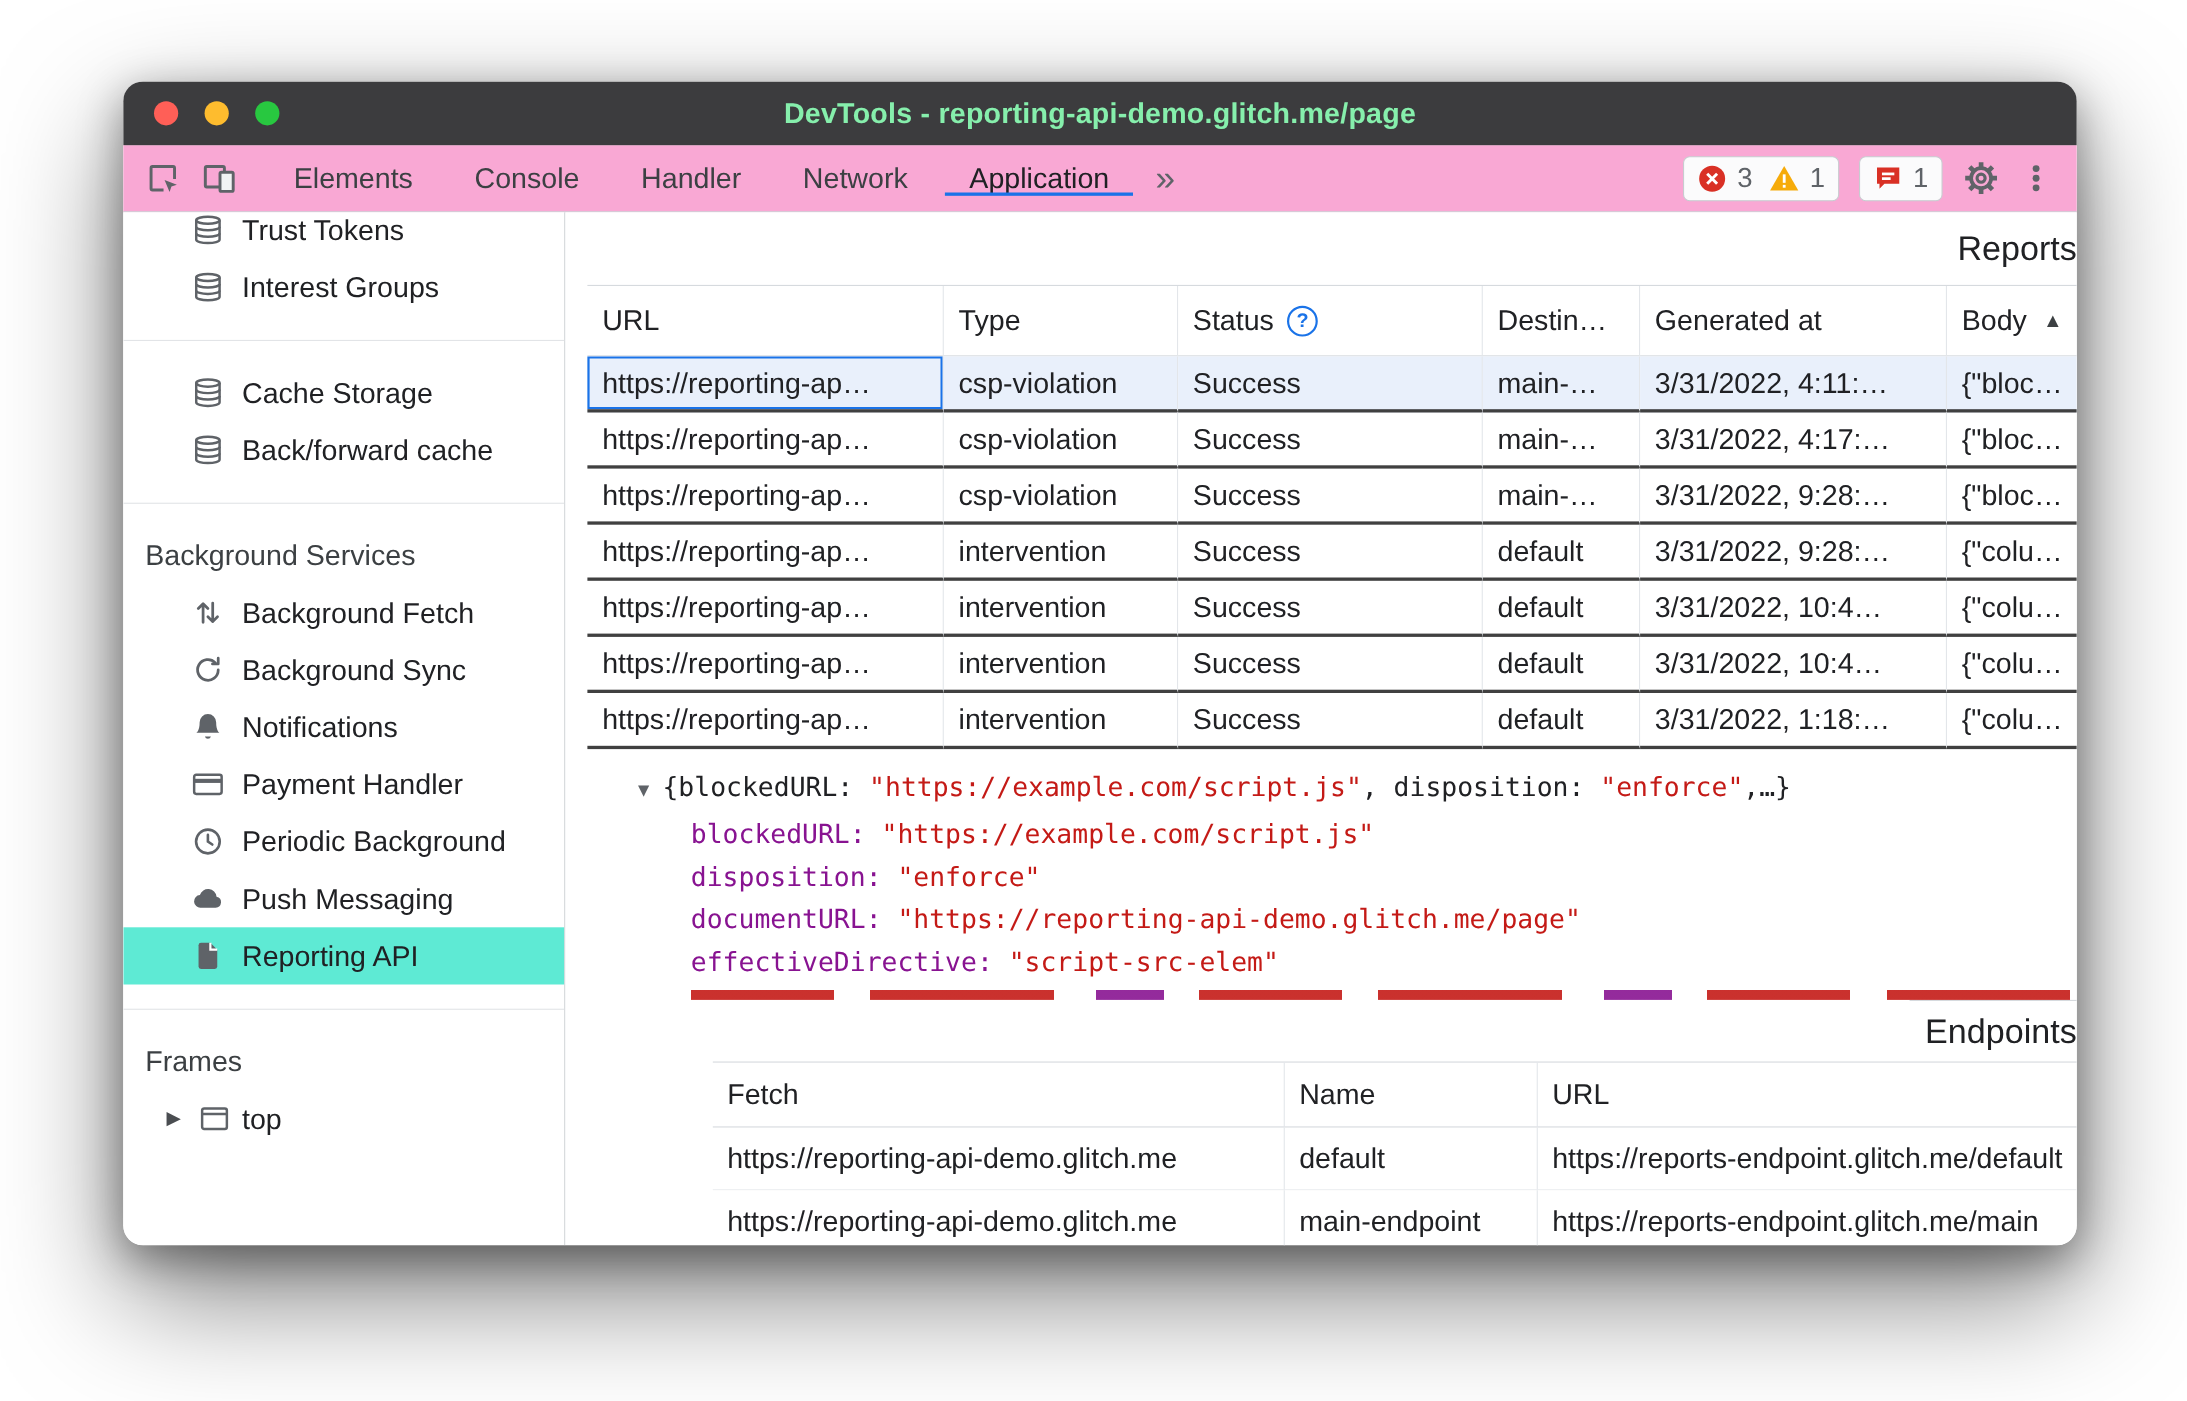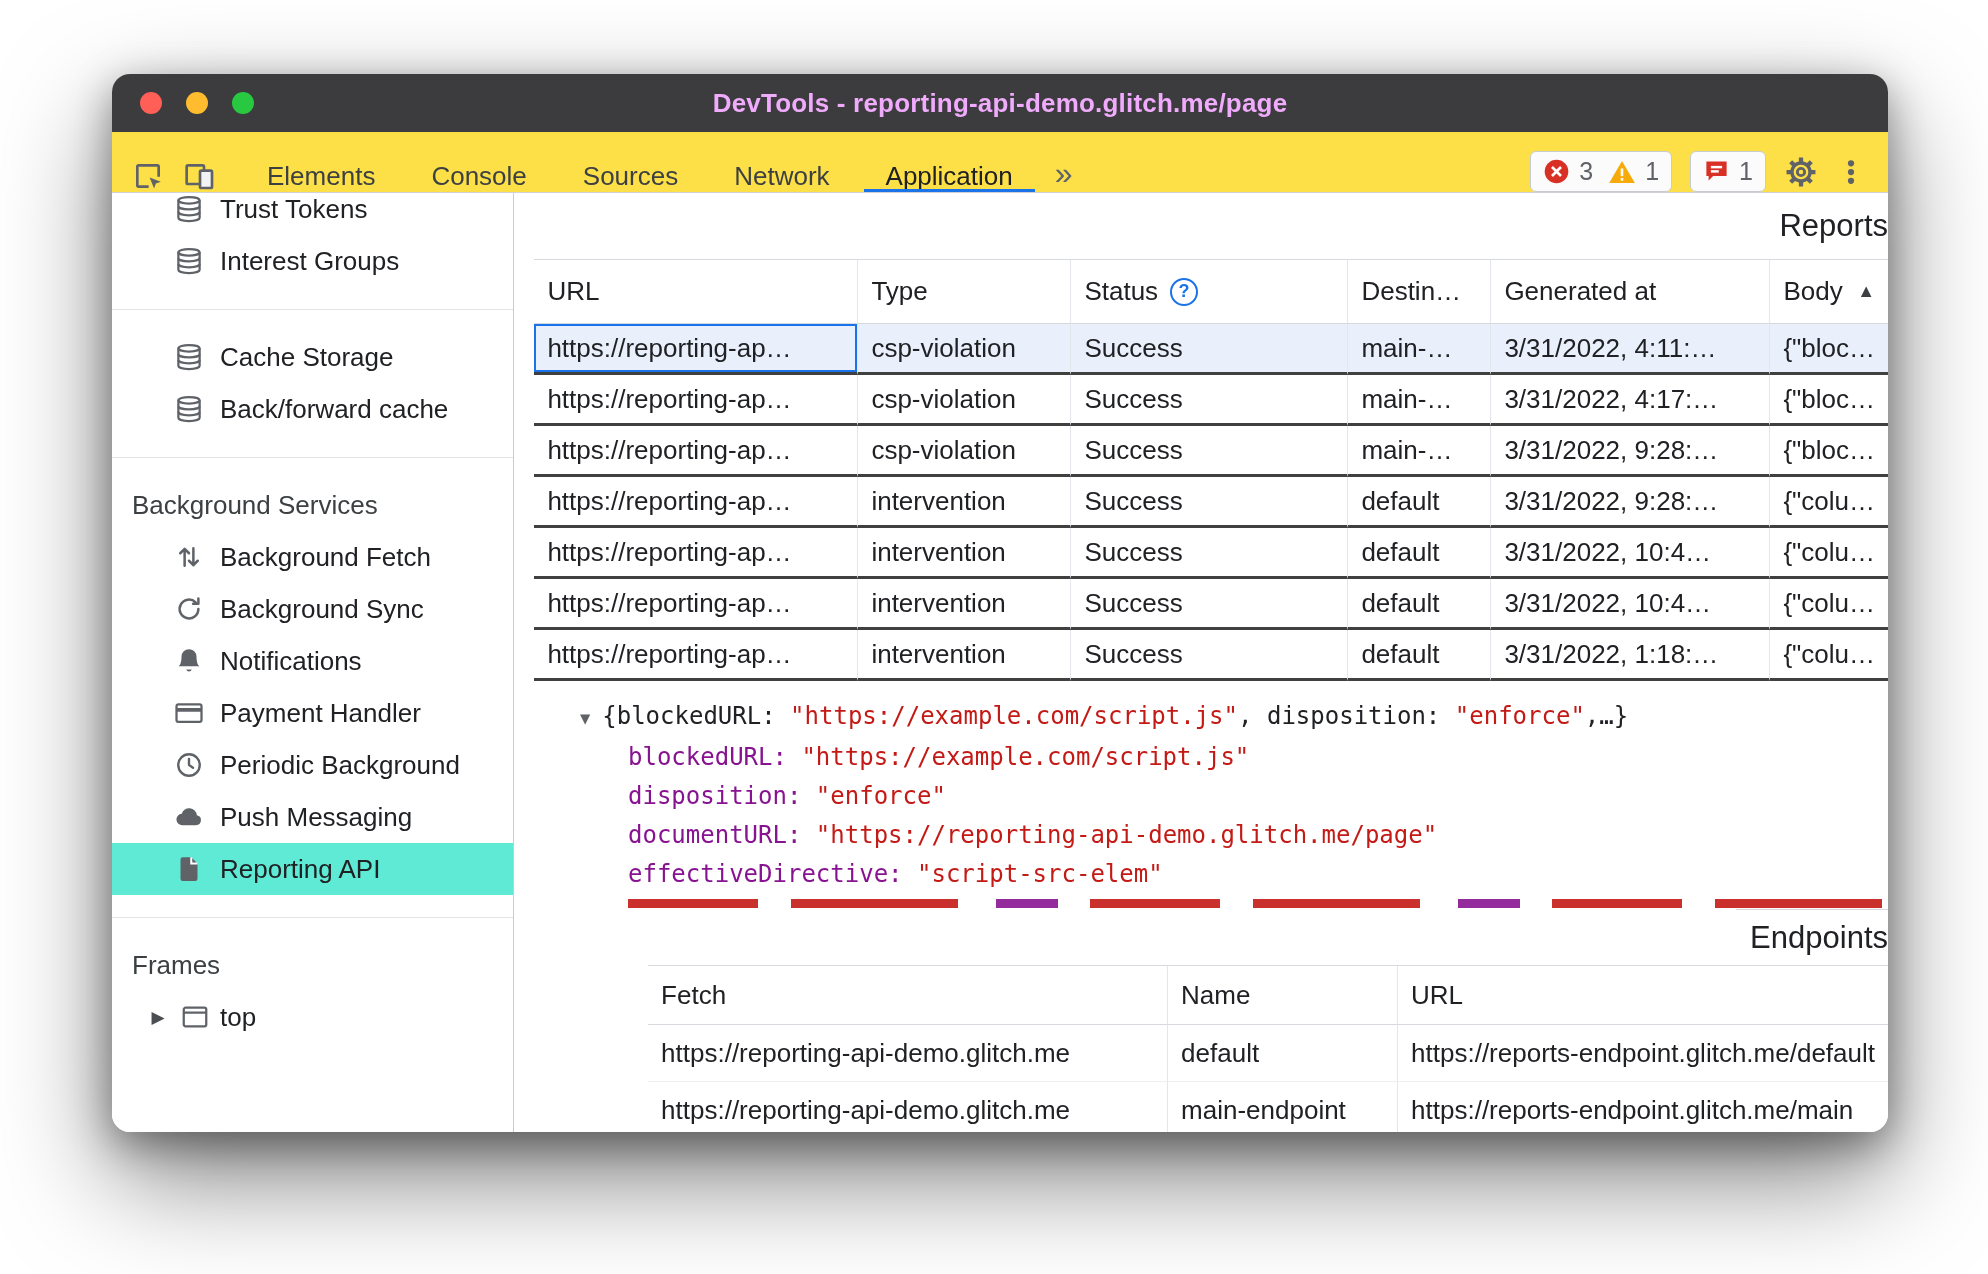--- a/index.html
+++ b/index.html
@@ -12,24 +12,24 @@
     border-radius:18px; overflow:hidden; background:#fff;
     box-shadow:0 45px 110px rgba(0,0,0,.50), 0 12px 40px rgba(0,0,0,.38);
     display:flex; flex-direction:column;
   }
 
   
   .titlebar { flex:0 0 58px; background:#3c3c3e; position:relative; display:flex; align-items:center; justify-content:center; }
   .lights { position:absolute; left:28px; top:18px; display:flex; gap:24px; }
   .light { width:22px; height:22px; border-radius:50%; }
   .light.red { background:#ff5f57; } .light.yellow { background:#febc2e; } .light.green { background:#28c840; }
-  .wtitle { color:#f0abfc; font-size:26px; font-weight:bold; letter-spacing:.2px; }
-
-  
-  .tabbar { flex:0 0 61px; background:#fde047; border-bottom:1px solid #cfd3d7; display:flex; align-items:flex-end; }
+  .wtitle { color:#86efac; font-size:26px; font-weight:bold; letter-spacing:.2px; }
+
+  
+  .tabbar { flex:0 0 61px; background:#f9a8d4; border-bottom:1px solid #cfd3d7; display:flex; align-items:center; }
   .tb-icons { display:flex; align-items:center; gap:20px; padding:0 14px 0 20px; }
   .tb-divider { width:1px; background:#ccd0d4; margin:12px 4px; }
   .tab { display:flex; align-items:center; padding:0 28px; font-size:26px; color:#3c4043; position:relative; cursor:default; }
   .tab.selected { color:#202124; }
   .tab.selected::after { content:""; position:absolute; left:6px; right:6px; bottom:0; height:3px; background:#1a73e8; }
   .more-tabs { display:flex; align-items:center; padding:0 14px; font-size:32px; color:#5f6368; }
   .tb-right { margin-left:auto; display:flex; align-items:center; gap:18px; padding-right:22px; }
   .pill { display:flex; align-items:center; gap:9px; border:1px solid #c8ccd0; border-radius:6px; background:#fbfbfc; padding:5px 12px; font-size:25px; color:#5f6368; }
   .tb-btn { display:flex; align-items:center; justify-content:center; }
 
@@ -117,21 +117,21 @@
       </div>
       <div class="tb-divider"></div>
 
       <div class="tab">
           <span>Elements</span>
         </div>
       <div class="tab">
           <span>Console</span>
         </div>
       <div class="tab">
-          <span>Sources</span>
+          <span>Handler</span>
         </div>
       <div class="tab">
           <span>Network</span>
         </div>
       <div class="tab selected">
           <span>Application</span>
         </div>
       <div class="more-tabs">
           <span>»</span>
         </div>

